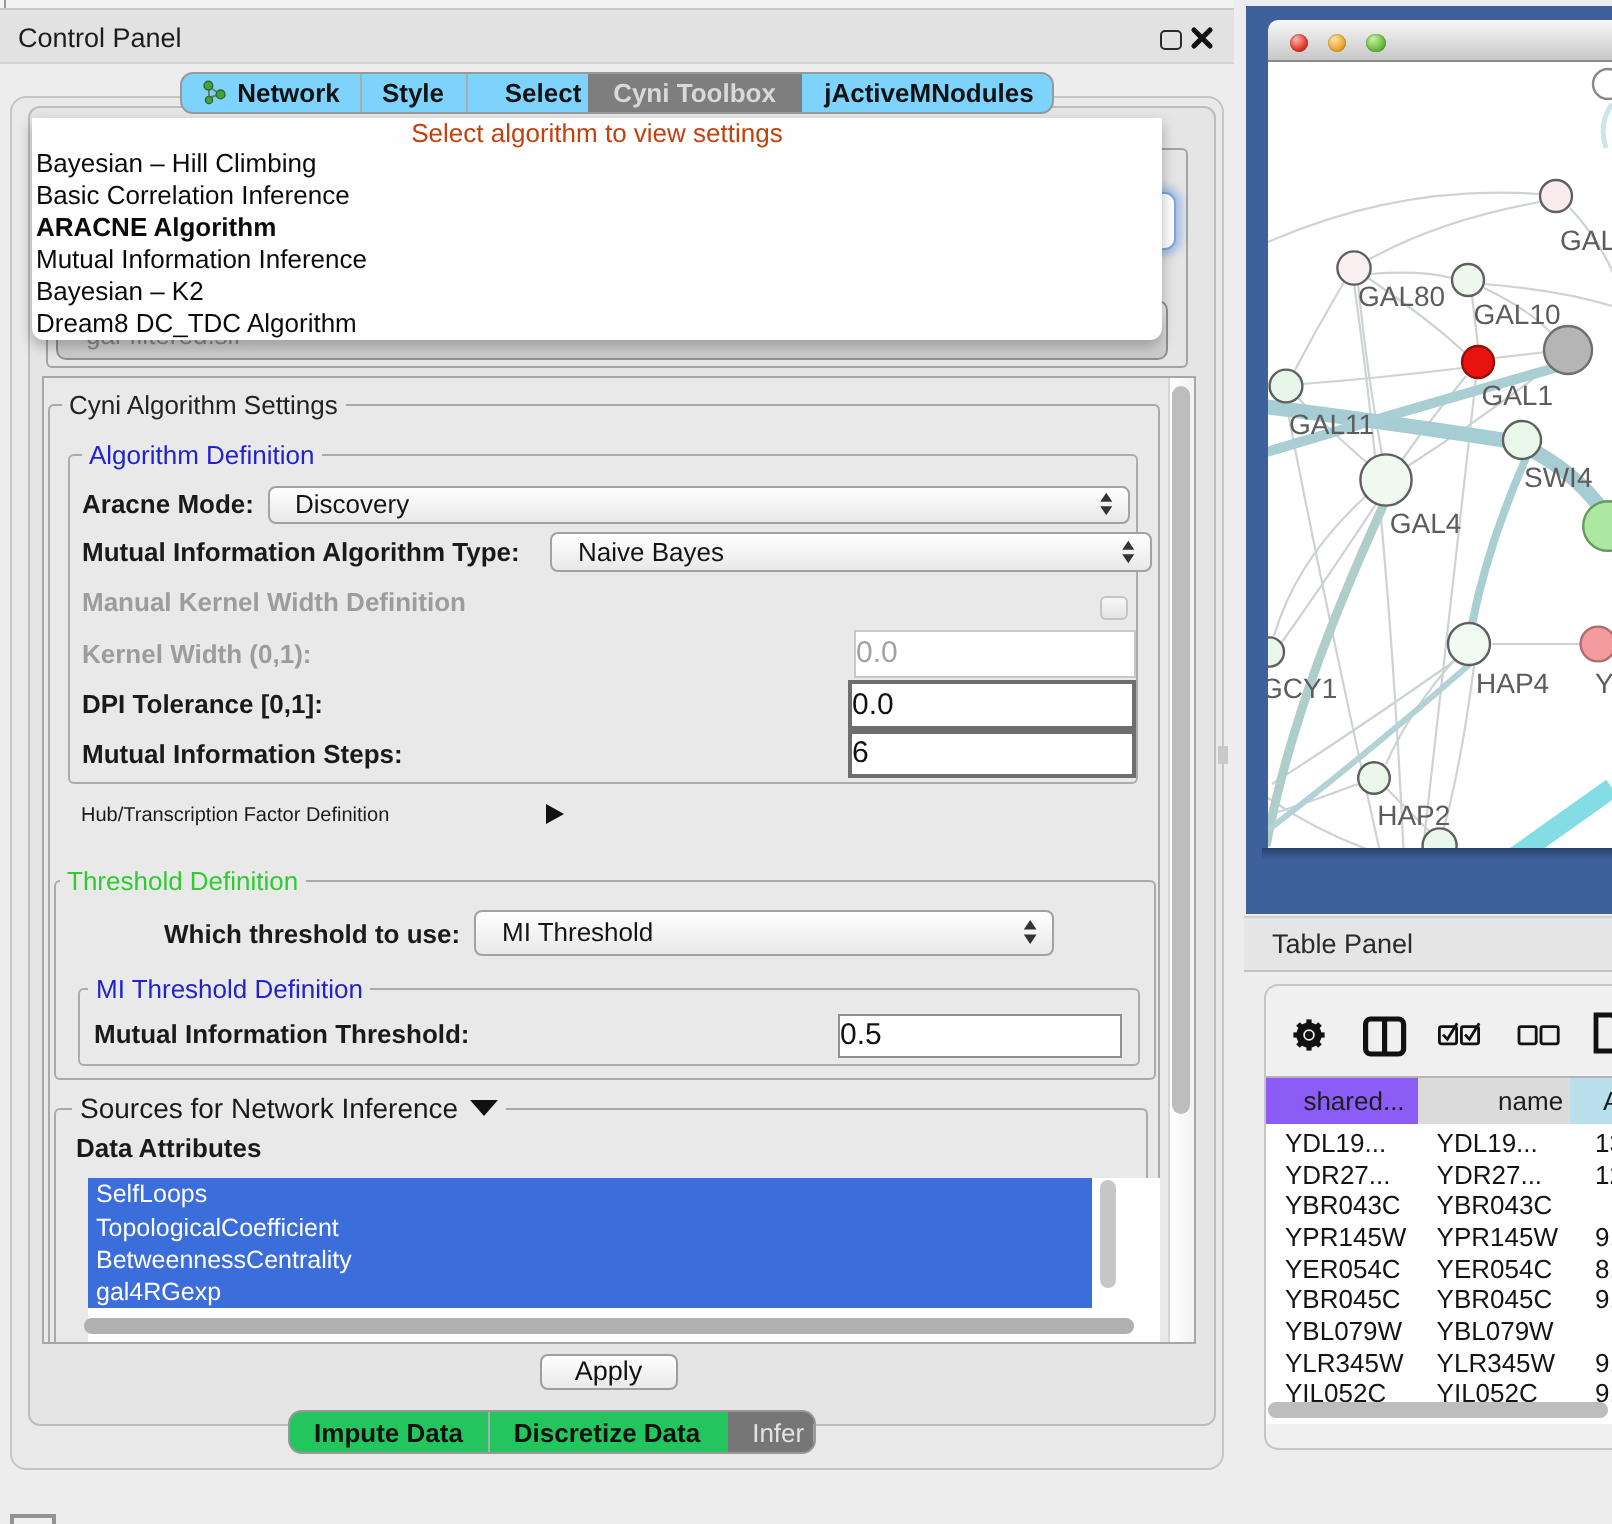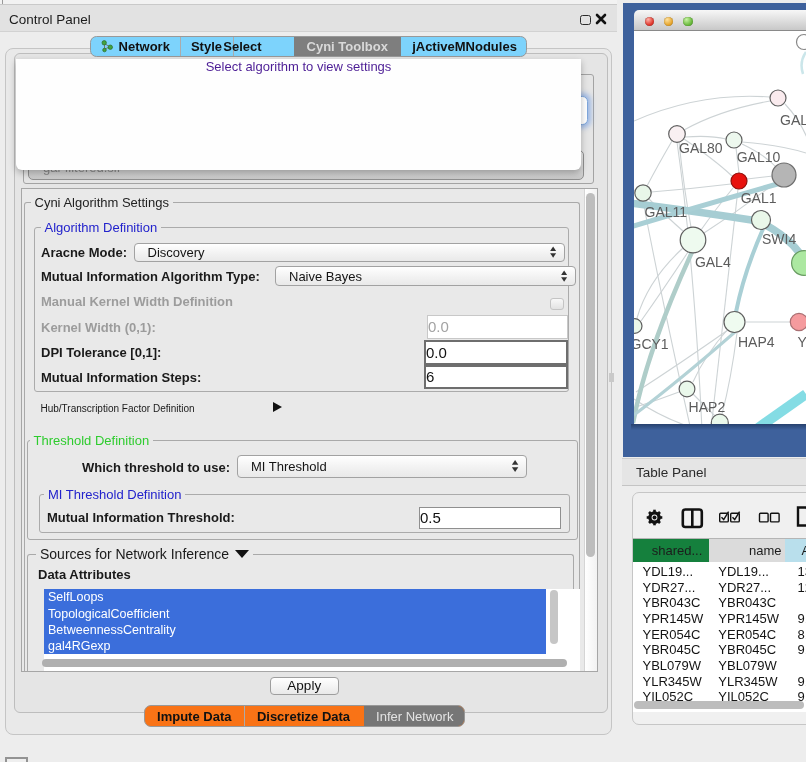--- a/index.html
+++ b/index.html
@@ -46,21 +46,21 @@
   <div class="seg" style="left:0;width:89.5px">
     <svg width="13" height="13" viewBox="0 0 13 13" style="margin-right:5px">
       <path d="M3.5 3.5 L9 7 M3.5 3.5 L3.5 9 M3.5 9 L9 7" stroke="#777" stroke-width="1" fill="none"></path>
       <circle cx="3.2" cy="2.8" r="2.2" fill="#43A33F" stroke="#2c6b2a" stroke-width="0.7"></circle>
       <circle cx="9.3" cy="7.2" r="2.2" fill="#43A33F" stroke="#2c6b2a" stroke-width="0.7"></circle>
       <circle cx="3.5" cy="10" r="1.8" fill="#43A33F" stroke="#2c6b2a" stroke-width="0.7"></circle>
     </svg>Network</div>
   <div class="abs" style="left:89.5px;top:0;width:1px;height:100%;background:#ABABAB"></div>
   <div class="seg" style="left:89.5px;width:53px">Style</div>
   <div class="abs" style="left:142.5px;top:0;width:1px;height:100%;background:#ABABAB"></div>
-  <div class="seg" style="left:131px;width:42px">Select</div>
+  <div class="seg" style="left:160px;width:42px">Select</div>
   <div class="seg" style="left:203px;width:107.5px;background:#7E7E7E;color:#D9D9D9">Cyni Toolbox</div>
   <div class="seg" style="left:310.5px;width:127px">jActiveMNodules</div>
 </div>
 
 <div class="abs" style="left:20.5px;top:187.5px;width:577px;height:484px;border:1px solid #A6A6A6;background:#E9E9E9;box-sizing:border-box"></div>
 
 <div class="abs" style="left:583.5px;top:188.5px;width:13px;height:482px;background:linear-gradient(to right,#ffffff,#f2f2f2);border-left:1px solid #D5D5D5;box-sizing:border-box"></div>
 <div class="abs" style="left:585.5px;top:192.5px;width:9.5px;height:364px;background:#BDBDBD;border-radius:5px"></div>
 
 <div class="group" style="left:23.5px;top:201.5px;width:556px;height:469px;border-bottom:none;border-radius:3px 3px 0 0">
@@ -122,33 +122,34 @@
 <div class="lbl" style="left:38px;top:574px">Data Attributes</div>
 
 <div class="abs" style="left:44px;top:588.5px;width:536px;height:82px;background:#fff"></div>
 <div class="abs" style="left:44px;top:589.3px;width:501.5px;height:65px;background:#3B6EDB"></div>
 <div class="abs" style="left:48px;top:589.3px;width:400px;height:65px;color:#fff;font-size:12.5px;line-height:16.25px">SelfLoops<br>TopologicalCoefficient<br>BetweennessCentrality<br>gal4RGexp</div>
 <div class="abs" style="left:550px;top:589.5px;width:8px;height:54px;background:#C6C6C6;border-radius:4px"></div>
 <div class="abs" style="left:42px;top:658.5px;width:525px;height:8.5px;background:#B0B0B0;border-radius:4.5px"></div>
 
 <div class="abs" style="left:270px;top:676.5px;width:68.5px;height:18px;border-radius:4px;background:linear-gradient(#ffffff,#e9e9e9);border:1px solid #9E9E9E;box-sizing:border-box;display:flex;align-items:center;justify-content:center;font-size:13.5px;color:#111">Apply</div>
 
-<div class="abs" style="left:144px;top:705px;width:321px;height:22px;background:#f97316;border:1px solid #989898;border-radius:7px;box-sizing:border-box;overflow:hidden">
+<div class="abs" style="left:144px;top:705px;width:264px;height:22px;background:#22c55e;border:1px solid #989898;border-radius:7px;box-sizing:border-box;overflow:hidden">
   <div class="seg" style="left:0;width:98.5px">Impute Data</div>
   <div class="abs" style="left:98.5px;top:0;width:1px;height:100%;background:#ABABAB"></div>
   <div class="seg" style="left:98.5px;width:120px">Discretize Data</div>
   <div class="seg" style="left:218.5px;width:102.5px;background:#767676;color:#E3E3E3;font-weight:normal">Infer Network</div>
 </div>
 
 <div class="abs" style="left:5px;top:756.5px;width:19px;height:12px;border:2px solid #939393;background:#EFEFEF"></div>
 
 <div class="abs" style="left:609px;top:373px;width:5px;height:9px;background:#C9C9C9"></div>
 
 <div class="abs" style="left:16px;top:59px;width:565px;height:111px;background:#FEFEFE;border-radius:0 0 6px 6px;box-shadow:0 3px 7px rgba(0,0,0,0.28);z-index:30">
-  <div style="position:absolute;top:0;left:0;right:0;height:15px;text-align:center;font-size:13px;color:#4c1d95;line-height:15px">Select algorithm to view settings</div>
+  <div style="position:absolute;top:0;left:0;right:0;height:15px;text-align:center;font-size:13px;color:#c2410c;line-height:15px">Select algorithm to view settings</div>
+  <div style="position:absolute;top:15px;left:2px;font-size:13px;color:#0b0b0b;line-height:16px;white-space:nowrap">Bayesian – Hill Climbing<br>Basic Correlation Inference<br><b>ARACNE Algorithm</b><br>Mutual Information Inference<br>Bayesian – K2<br>Dream8 DC_TDC Algorithm</div>
 </div>
 
 <div class="abs" style="left:622.5px;top:2.5px;width:183.5px;height:454px;background:#3E619C"></div>
 
 <div class="abs" style="left:631px;top:424px;width:175px;height:6px;background:linear-gradient(#27416e,#3E619C)"></div>
 
 <div class="abs" style="left:634px;top:9.5px;width:172px;height:21.5px;background:linear-gradient(#F7F7F7,#c8c8c8);border-bottom:1px solid #8A8A8A;border-radius:5px 0 0 0;box-sizing:border-box"></div>
 <div class="abs" style="left:644.7px;top:16.5px;width:9.4px;height:9.4px;border-radius:50%;background:radial-gradient(circle at 35% 28%,#ffb4ab,#e23b30 60%,#b62a20);box-shadow:inset 0 0 1px rgba(90,10,5,0.8)"></div>
 <div class="abs" style="left:664.1px;top:16.5px;width:9.4px;height:9.4px;border-radius:50%;background:radial-gradient(circle at 35% 28%,#ffe2a0,#e8a831 60%,#c08218);box-shadow:inset 0 0 1px rgba(120,80,0,0.8)"></div>
 <div class="abs" style="left:683.3px;top:16.5px;width:9.4px;height:9.4px;border-radius:50%;background:radial-gradient(circle at 35% 28%,#c8f3a4,#6dbb40 60%,#4c9222);box-shadow:inset 0 0 1px rgba(30,90,5,0.8)"></div>
@@ -255,21 +256,21 @@
     <path d="M 89.5 25.3 L 91.7 27.6 L 96.6 19.6"></path>
     <path d="M 100.5 25.3 L 102.7 27.6 L 107.6 19.6"></path>
     <rect x="127.5" y="21.3" width="8.6" height="8.6" rx="1"></rect>
     <rect x="138.5" y="21.3" width="8.6" height="8.6" rx="1"></rect>
   </g>
   <path d="M 166 15.5 h 8 l 5 5 v 13 h -13 z" fill="none" stroke="#111" stroke-width="2.4"></path>
 </svg>
 
 <div class="abs" style="left:633px;top:537.8px;width:173px;height:174.2px;background:#fff;overflow:hidden">
   <div class="abs" style="left:0;top:0;width:173px;height:23.9px;border-top:1px solid #B5B5B5;box-sizing:border-box">
-    <div class="abs" style="left:0;top:0;width:85px;height:100%;background:#15803d;border-right:1px solid #A5A5A5;box-sizing:border-box;display:flex;align-items:center;justify-content:center;font-size:13px;color:#1c1c1c;padding-left:4px">shared...</div>
+    <div class="abs" style="left:0;top:0;width:85px;height:100%;background:#8b5cf6;border-right:1px solid #A5A5A5;box-sizing:border-box;display:flex;align-items:center;justify-content:center;font-size:13px;color:#1c1c1c;padding-left:4px">shared...</div>
     <div class="abs" style="left:76.3px;top:0;width:99px;height:100%;background:#DBDBDB;border-right:1px solid #A5A5A5;box-sizing:border-box;display:flex;align-items:center;justify-content:center;font-size:13px;color:#1c1c1c;padding-left:14px">name</div>
     <div class="abs" style="left:151.5px;top:0;width:21.5px;height:100%;background:#B9DFEC;display:flex;align-items:center;font-size:13px;color:#1c1c1c;padding-left:17px">A</div>
   </div>
   <div class="abs" style="left:9.5px;top:26.2px;font-size:13px;color:#141414;line-height:15.65px;white-space:pre">YDL19...
 YDR27...
 YBR043C
 YPR145W
 YER054C
 YBR045C
 YBL079W

